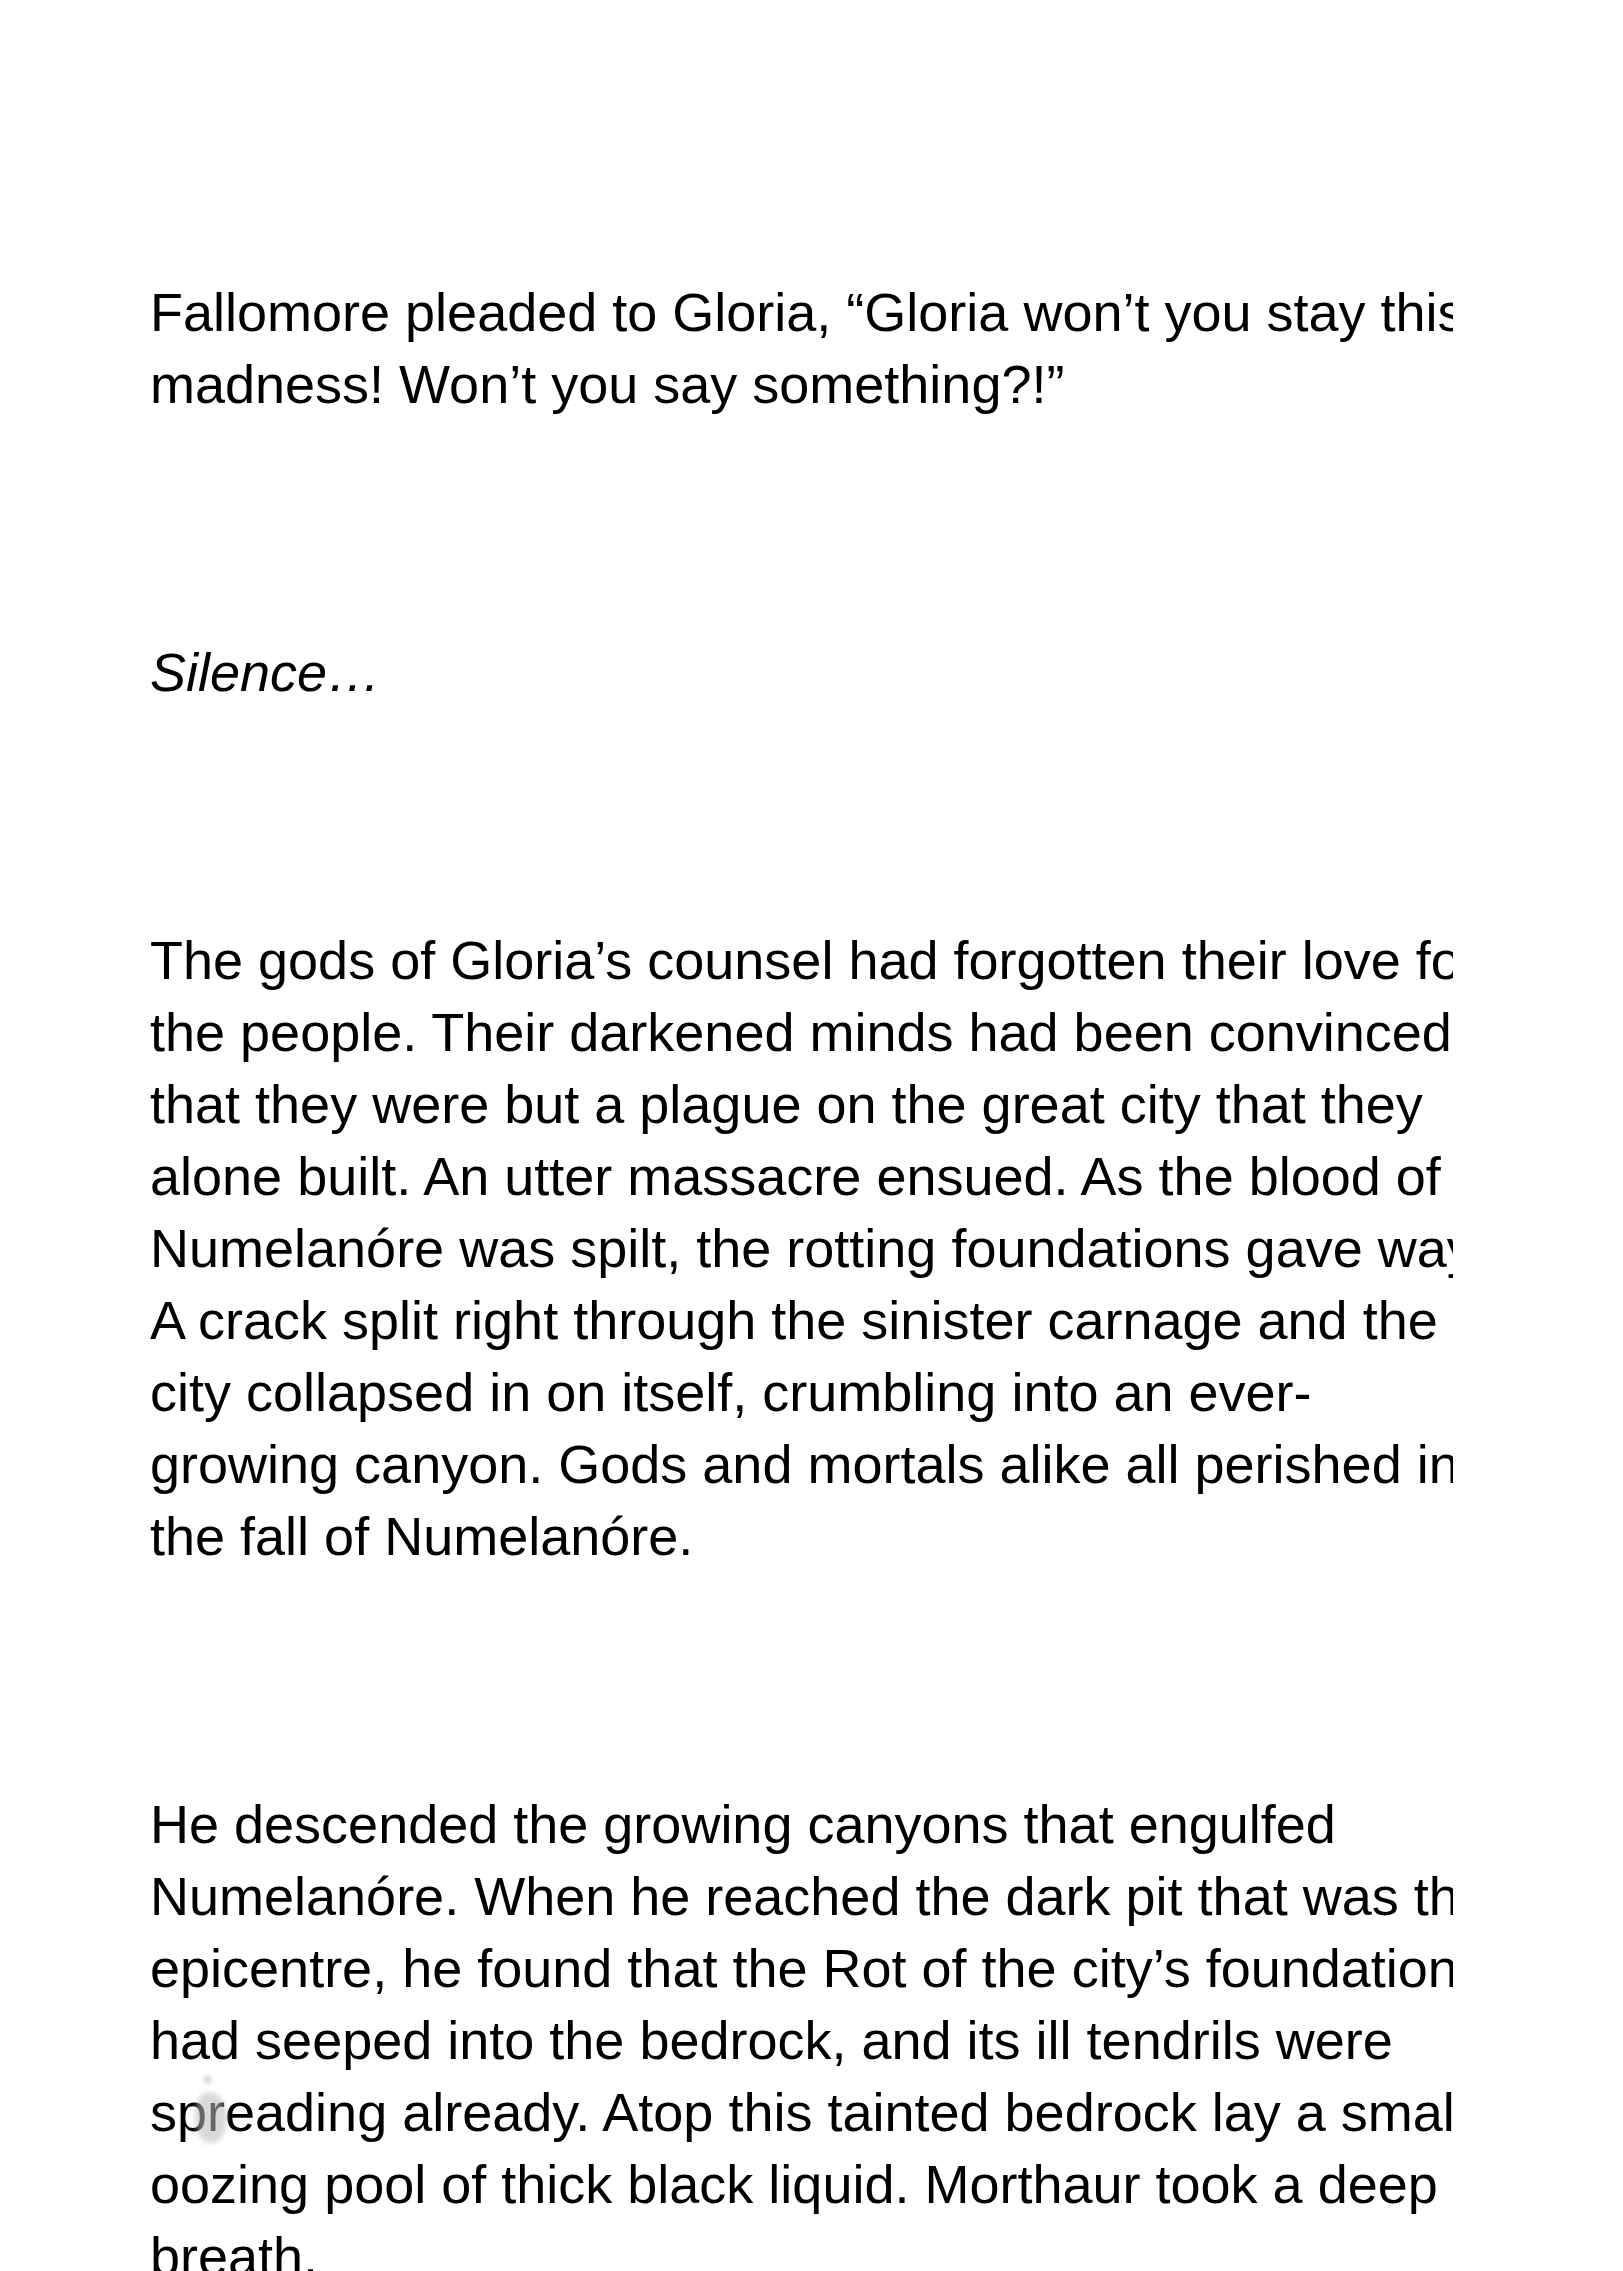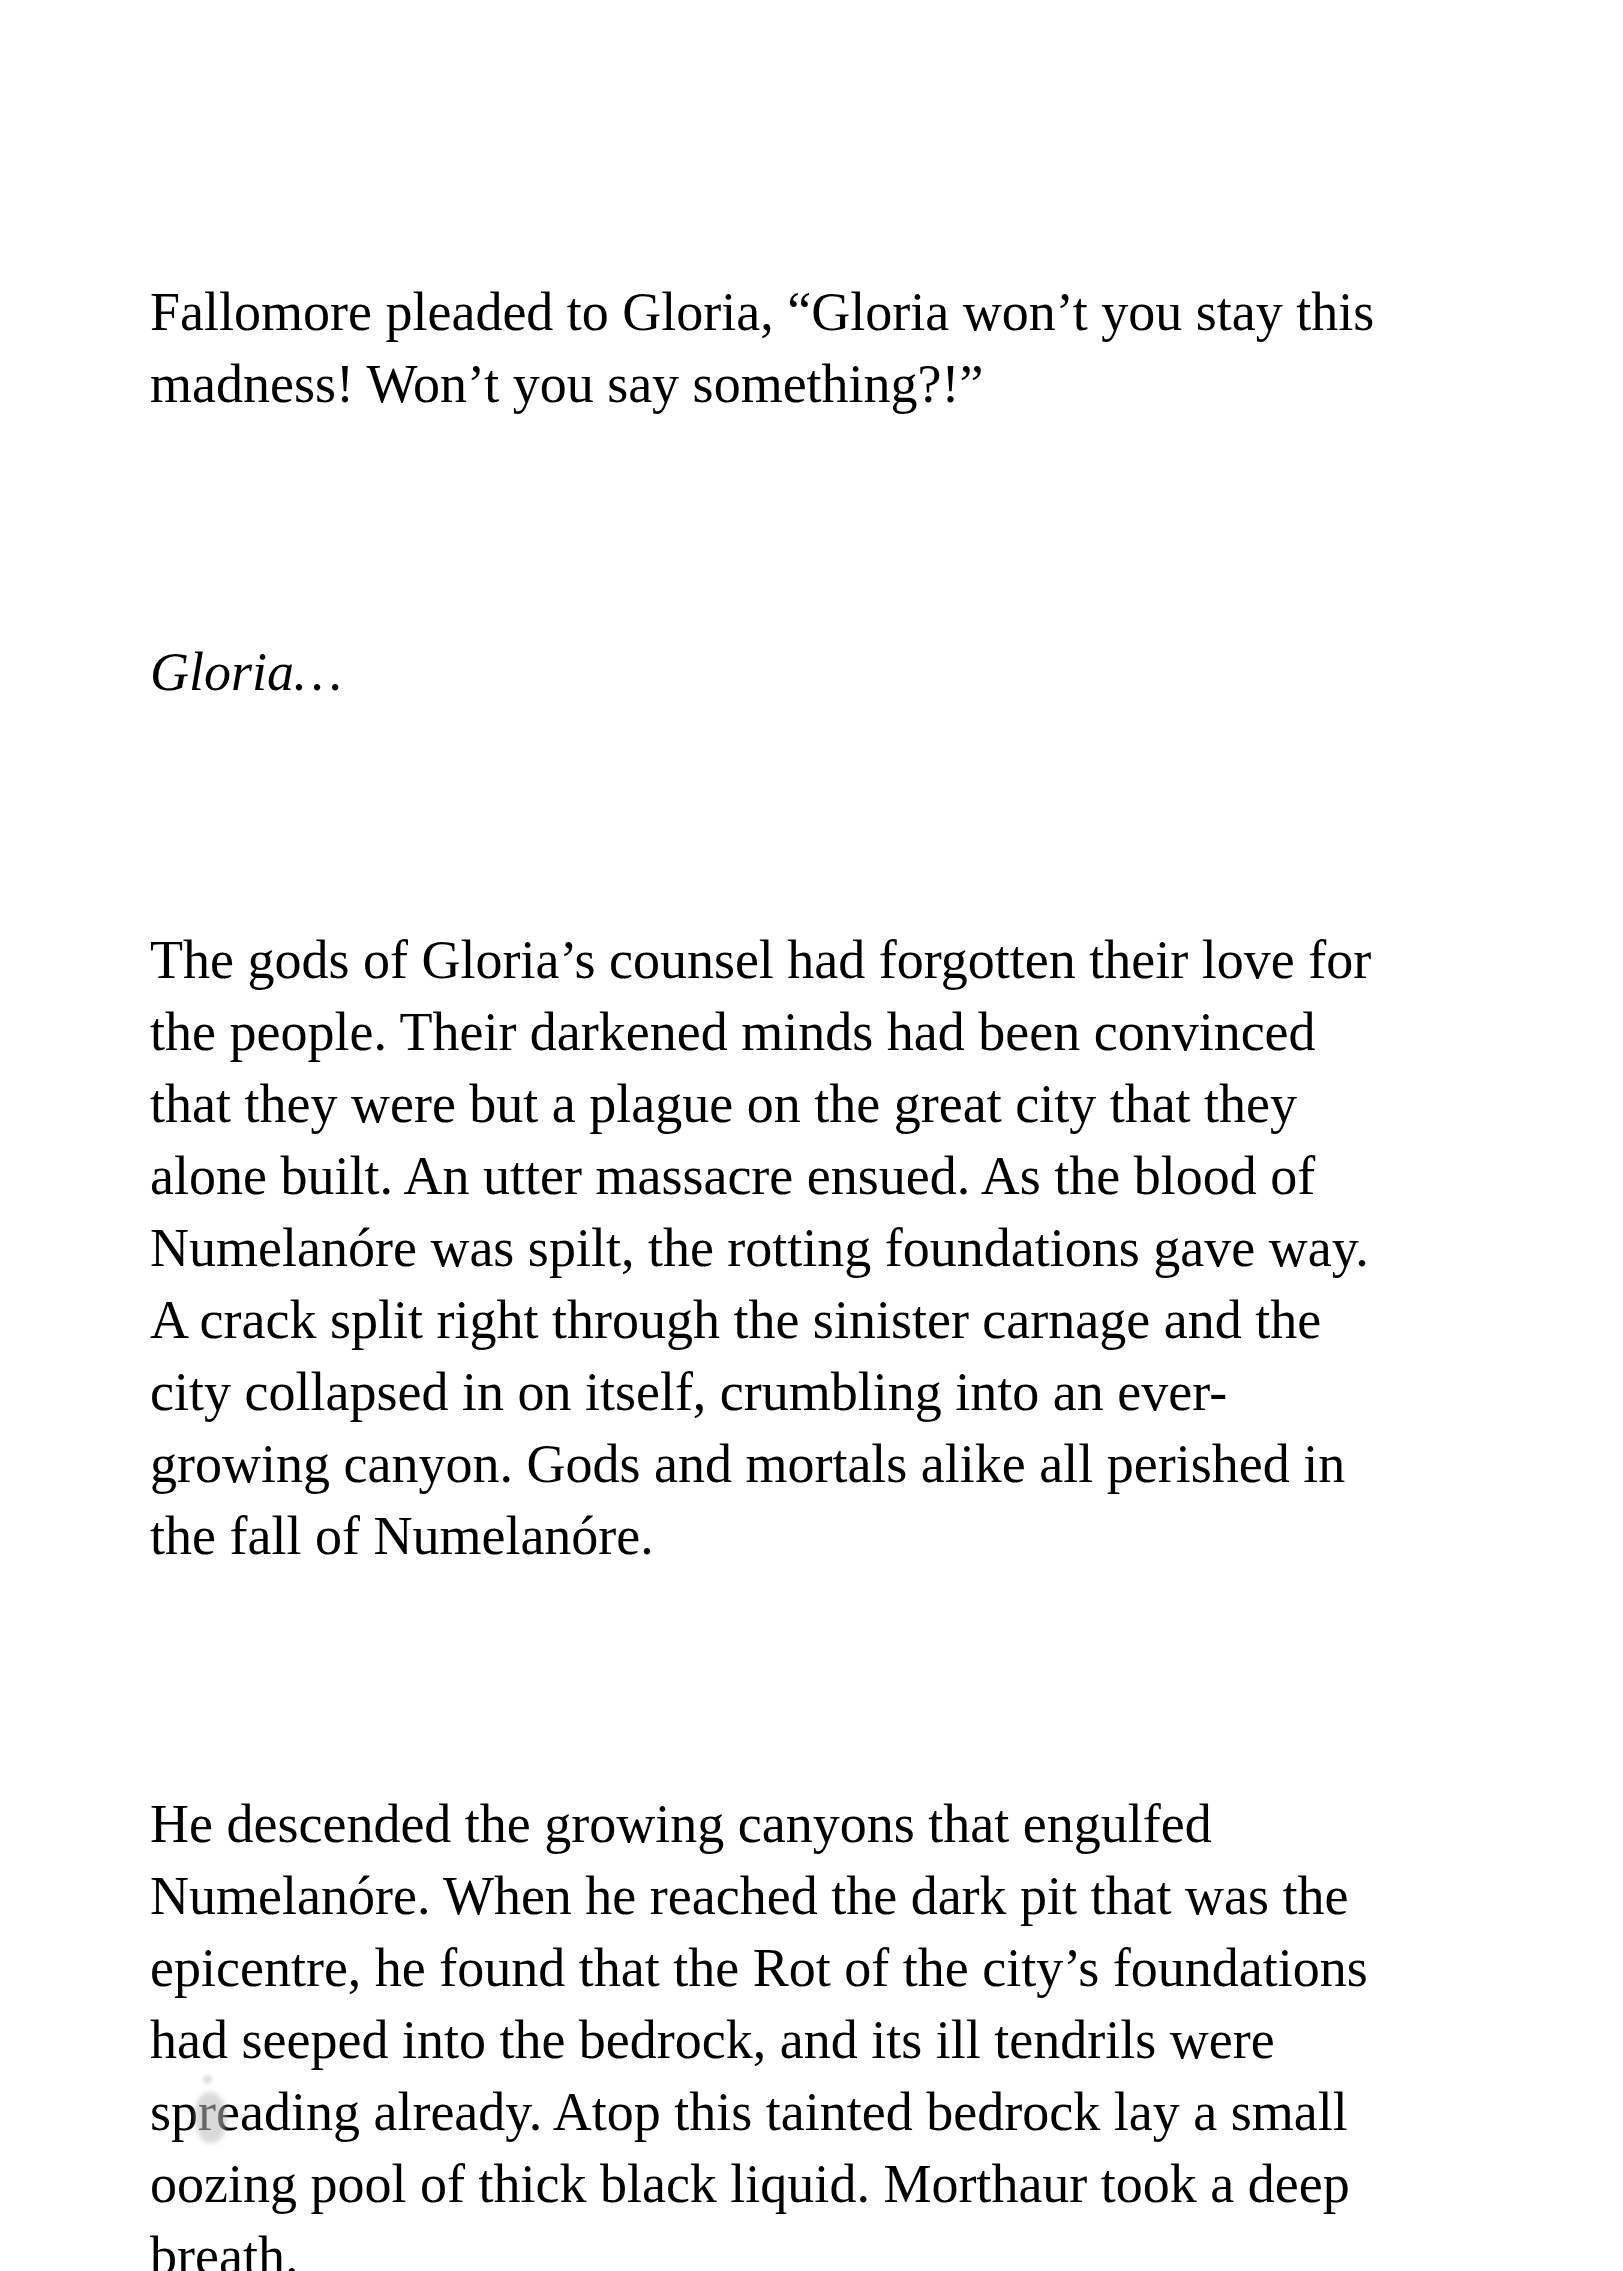--- a/index.html
+++ b/index.html
@@ -6,22 +6,23 @@
     margin: 0;
     padding: 0;
     background: #ffffff;
   }
   .page {
     position: relative;
     width: 1425px;
     height: 2271px;
     background: #ffffff;
     overflow: hidden;
-    font-family: Liberation Serif, serif;
+    font-family: Liberation Sans, sans-serif;
     color: #000000;
+    padding-left: 28px;
   }
   .text-block {
     position: absolute;
     left: 150px;
     top: 132px;
     width: 1344px;
     font-size: 54px;
     line-height: 72px;
     white-space: pre;          
     letter-spacing: 0;
@@ -58,21 +59,21 @@
   }
 </style>
 </head>
 <body>
 
 <div class="page" style="background: rgb(255, 255, 255); color: rgb(0, 0, 0);">
 
   <div class="text-block">
     <p class="para">Fallomore pleaded to Gloria, “Gloria won’t you stay this
 madness! Won’t you say something?!”</p>
-    <p class="para italic">Gloria…</p>
+    <p class="para italic">Silence…</p>
     <p class="para">The gods of Gloria’s counsel had forgotten their love for
 the people. Their darkened minds had been convinced
 that they were but a plague on the great city that they
 alone built. An utter massacre ensued. As the blood of
 Numelanóre was spilt, the rotting foundations gave way.
 A crack split right through the sinister carnage and the
 city collapsed in on itself, crumbling into an ever-
 growing canyon. Gods and mortals alike all perished in
 the fall of Numelanóre.</p>
     <p class="para">He descended the growing canyons that engulfed

